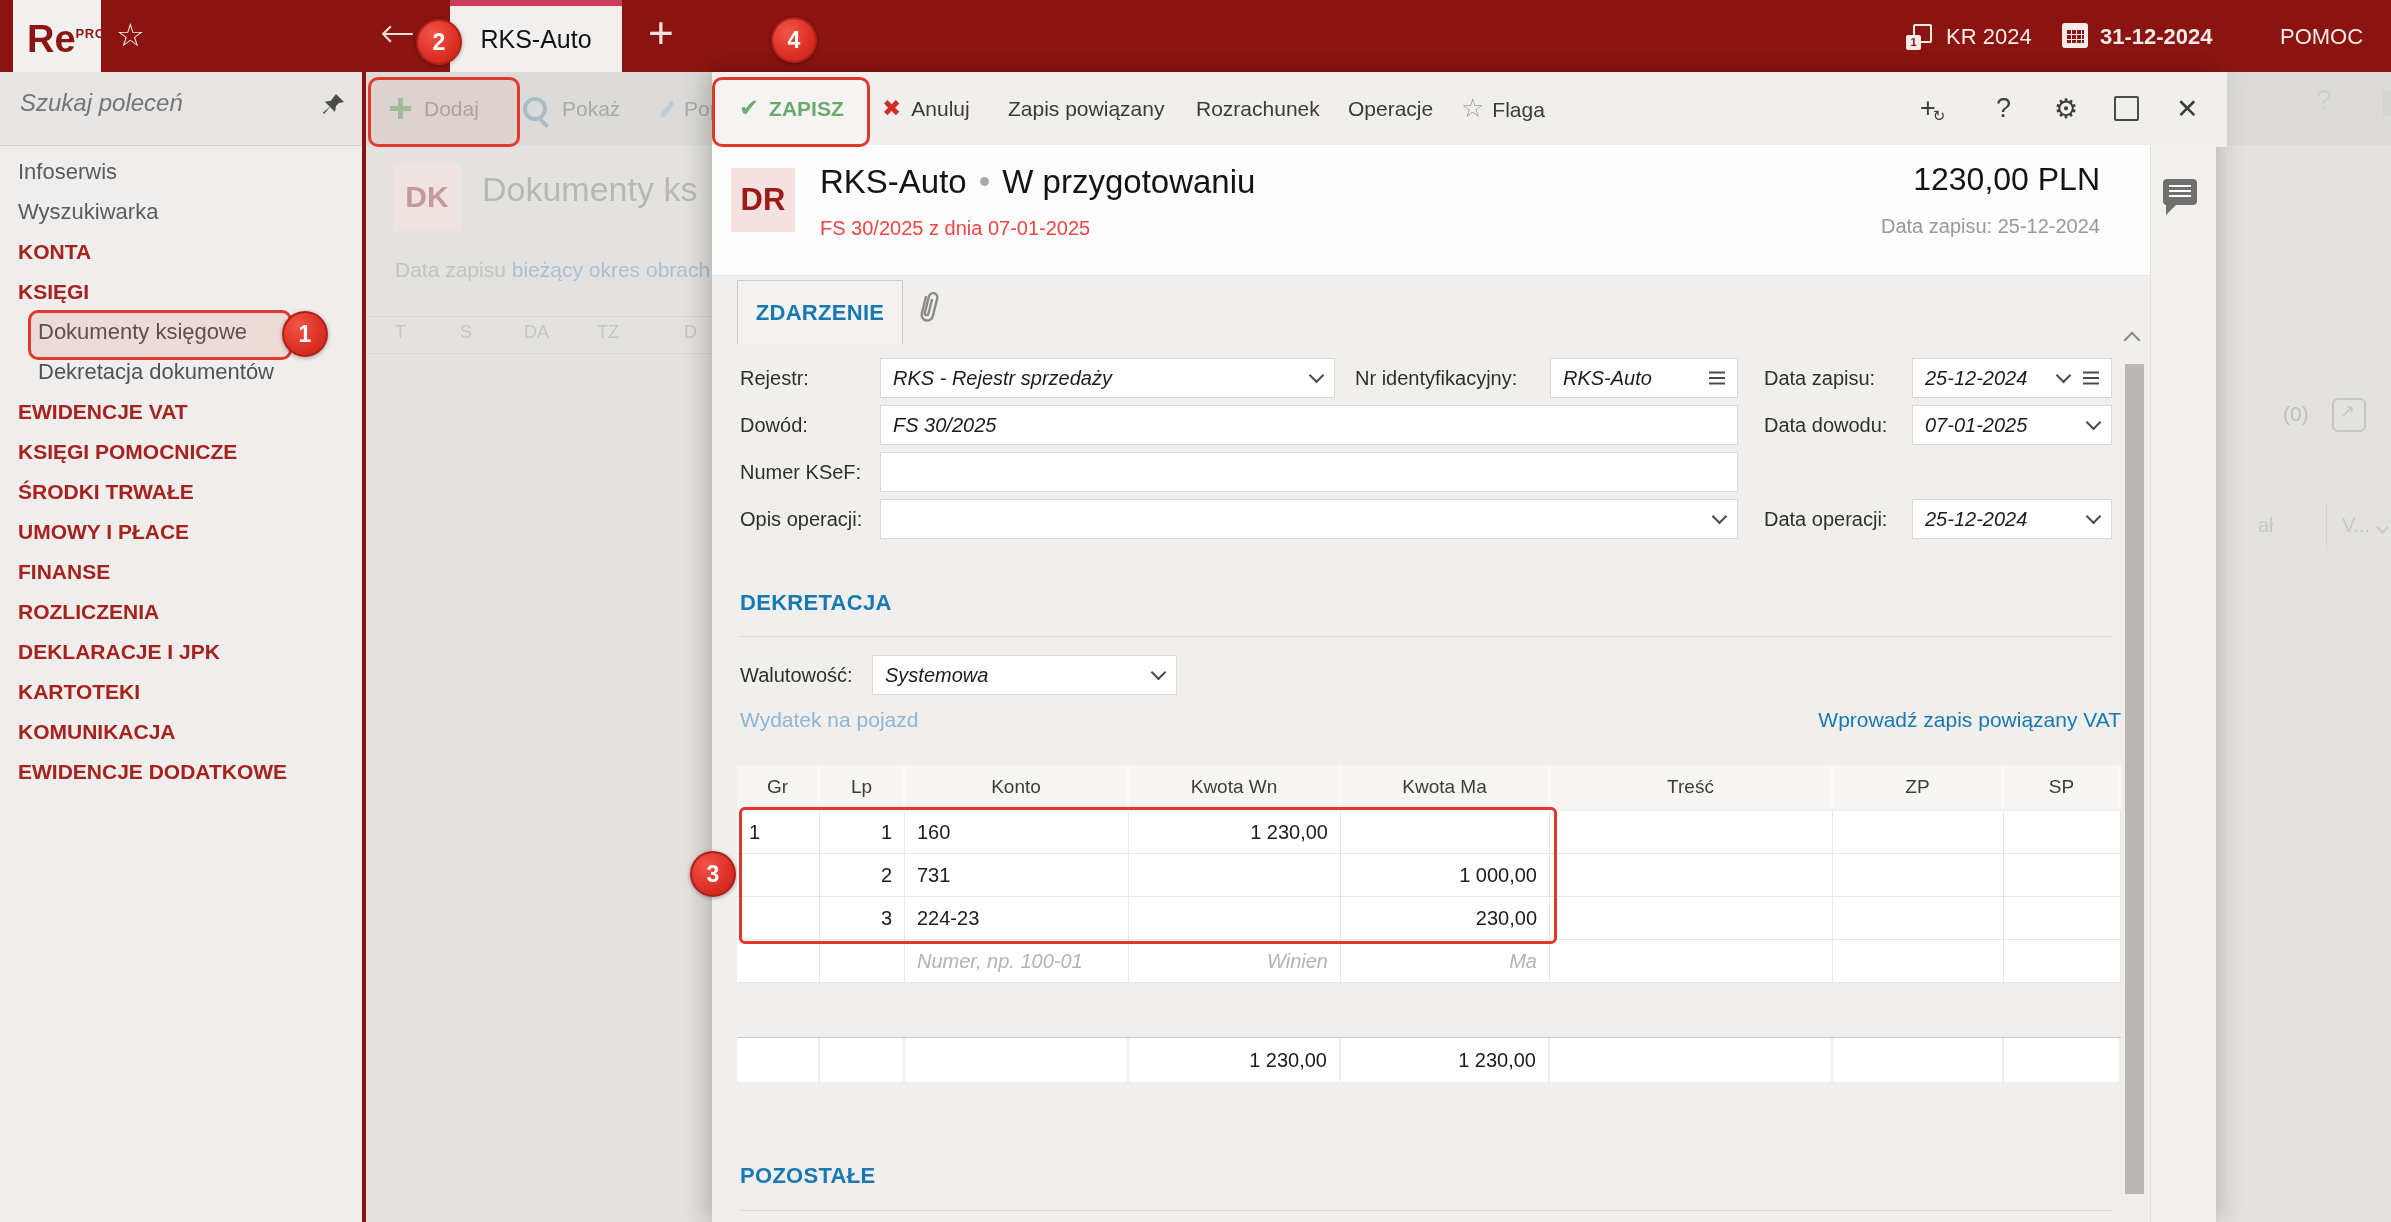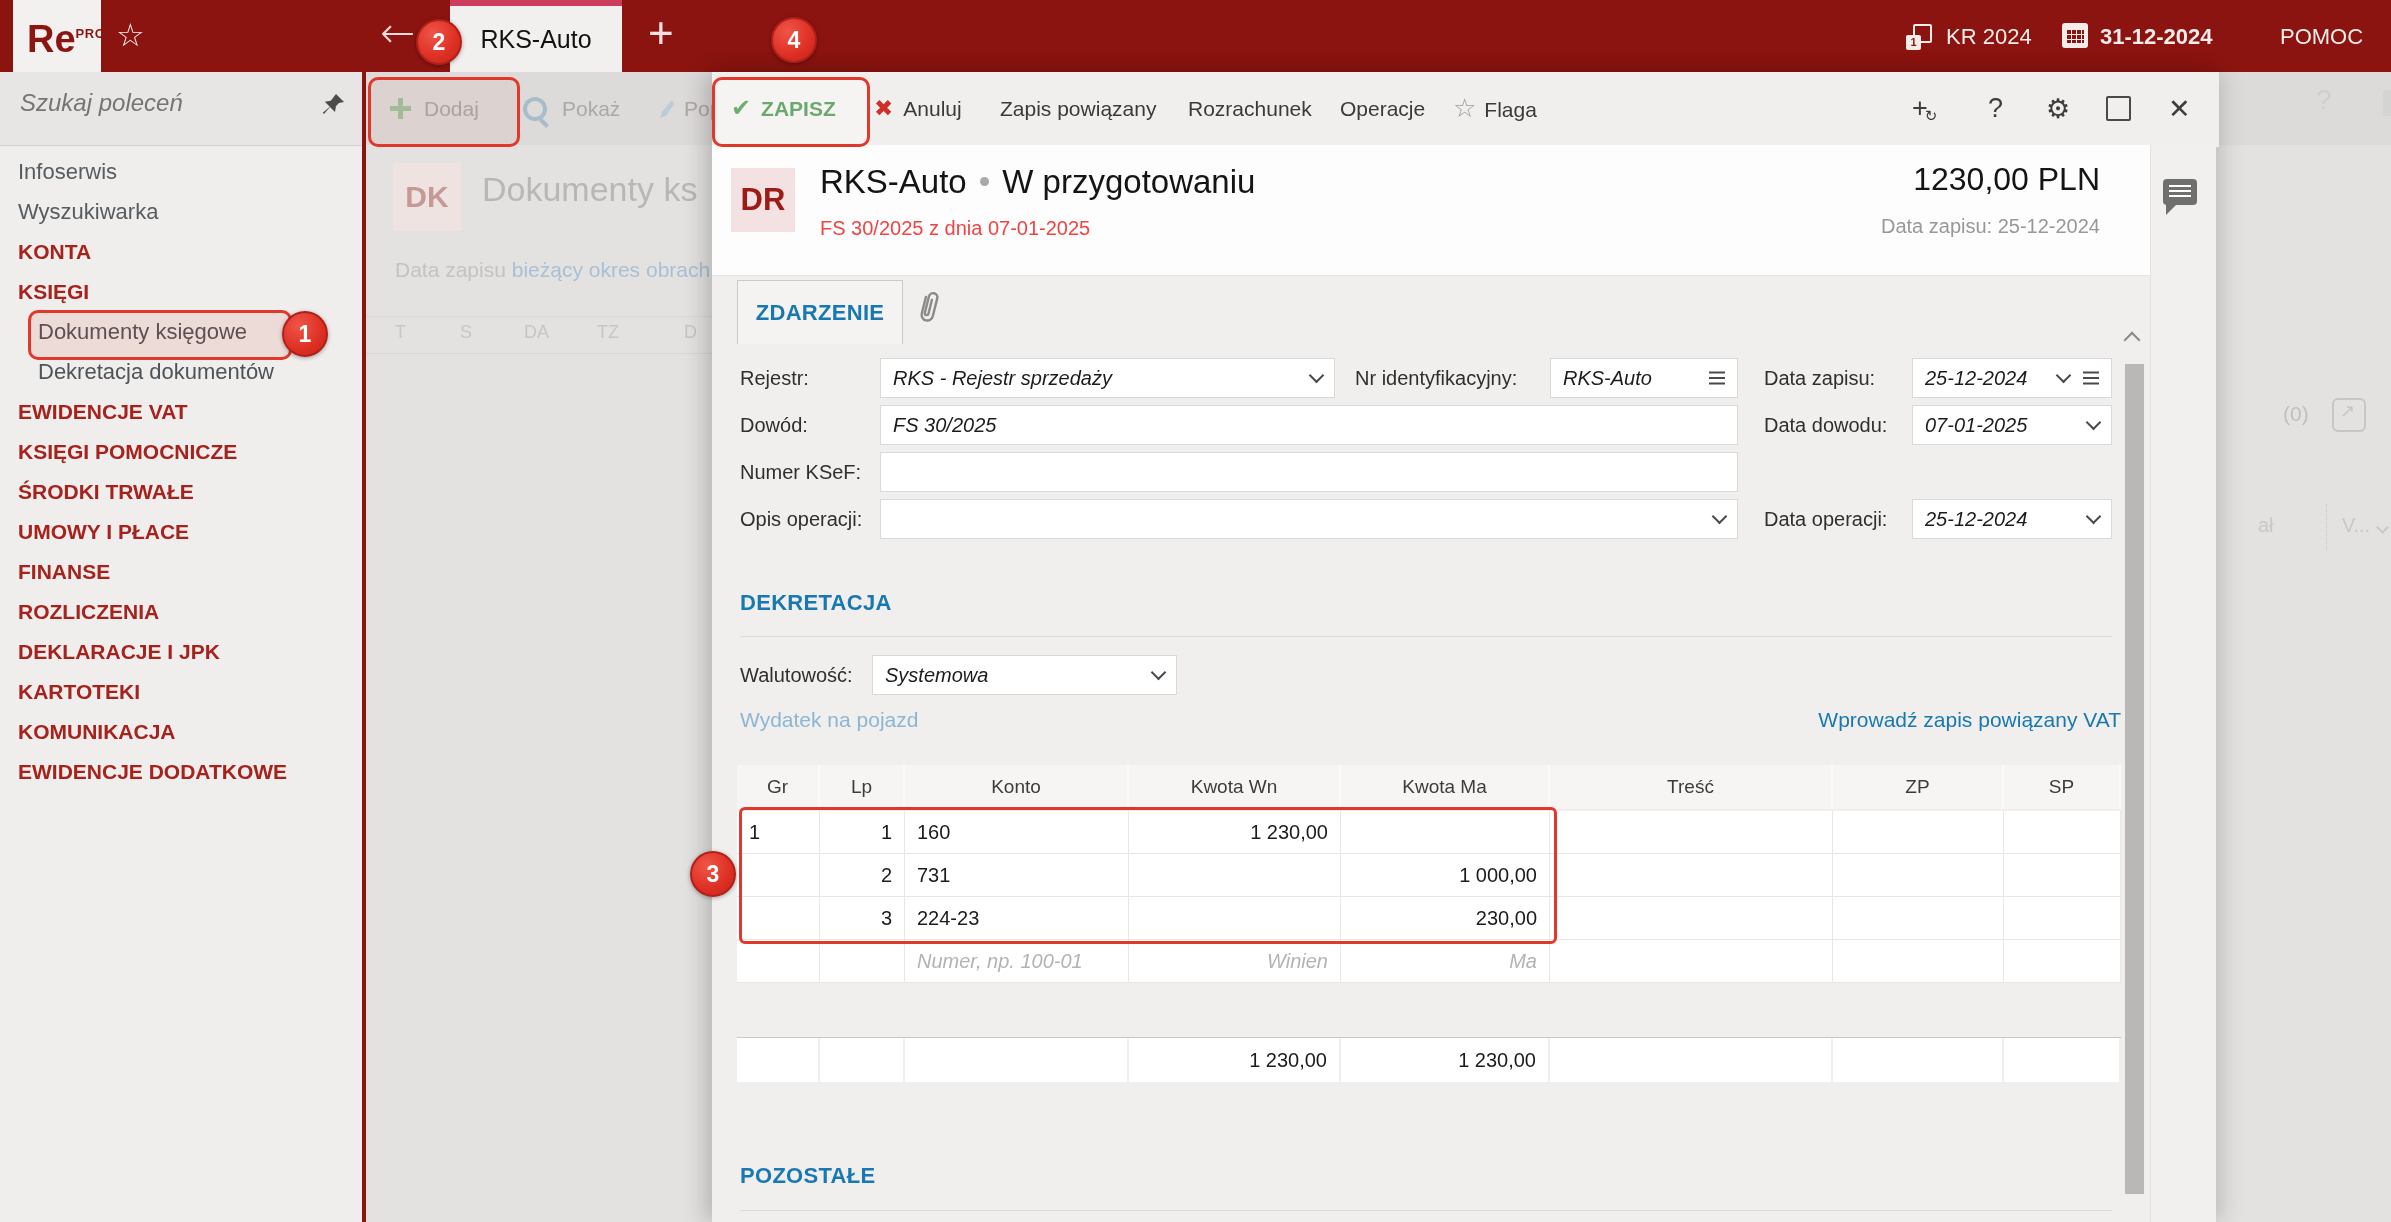--- a/index.html
+++ b/index.html
@@ -62,21 +62,21 @@
   #bg-export span{position:absolute;left:6px;top:0px;font-size:18px;color:#c6c6c4;}
   #bg-rc1{left:1892px;top:442px;font-size:20px;color:#c8c8c6;}
   #bg-rc2{left:1976px;top:442px;font-size:20px;color:#c8c8c6;}
   #bg-rc2 .chev{border-color:#c8c8c6;width:7px;height:7px;margin-left:8px;}
   #bg-rsep{left:1960px;top:432px;width:1px;height:46px;border-left:1px dotted #c6c6c4;}
   #bg-q{left:1950px;top:12px;font-size:28px;color:#cecfcd;}
   #bg-part{left:2017px;top:18px;width:8px;height:26px;background:#cecfcd;opacity:.6;}
 
   
   #dialog{left:712px;top:72px;width:1503px;height:1150px;background:#f0efed;box-shadow:-10px 0 20px rgba(0,0,0,.16),10px 0 20px rgba(0,0,0,.12);z-index:10;}
-  #dlg-toolbar{left:4px;top:0;width:1503px;height:75px;background:#f0efed;}
+  #dlg-toolbar{left:12px;top:0;width:1503px;height:75px;background:#f0efed;}
   .dlg-tb-item{position:absolute;top:0;height:73px;line-height:73px;font-size:21px;color:#3a3a38;white-space:nowrap;}
   #btn-save{color:#1b7a1f;font-weight:bold;}
   #btn-save .ck{color:#1e8422;font-size:24px;margin-right:10px;}
   #btn-cancel .x{color:#cf2f28;font-size:23px;margin-right:10px;}
   #btn-flag .st{color:#9b9b99;font-size:26px;margin-right:8px;}
   .dlg-ico{position:absolute;top:0;height:73px;display:flex;align-items:center;color:#3d3d3b;font-size:27px;}
   #ico-max span{display:block;width:21px;height:21px;border:2.5px solid #4a4a48;border-radius:2px;}
   #ico-plusref .r{font-size:15px;margin-left:-3px;margin-top:14px;}
 
   #dlg-header{left:0;top:73px;width:1438px;height:130px;background:#fdfdfd;border-bottom:1px solid #e2e1df;}

